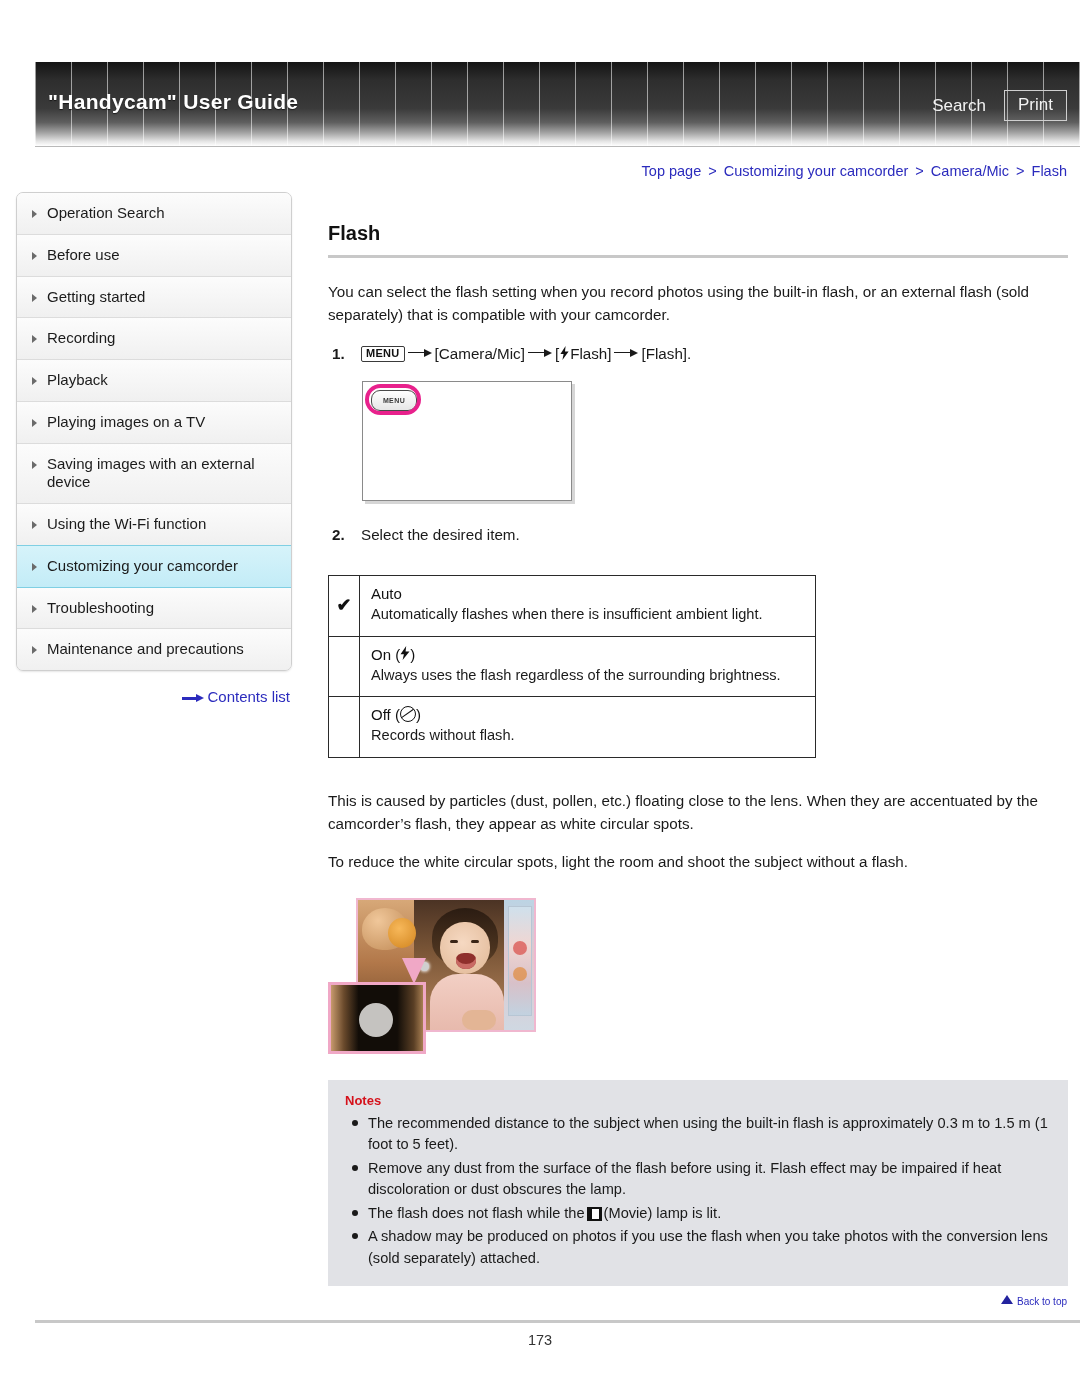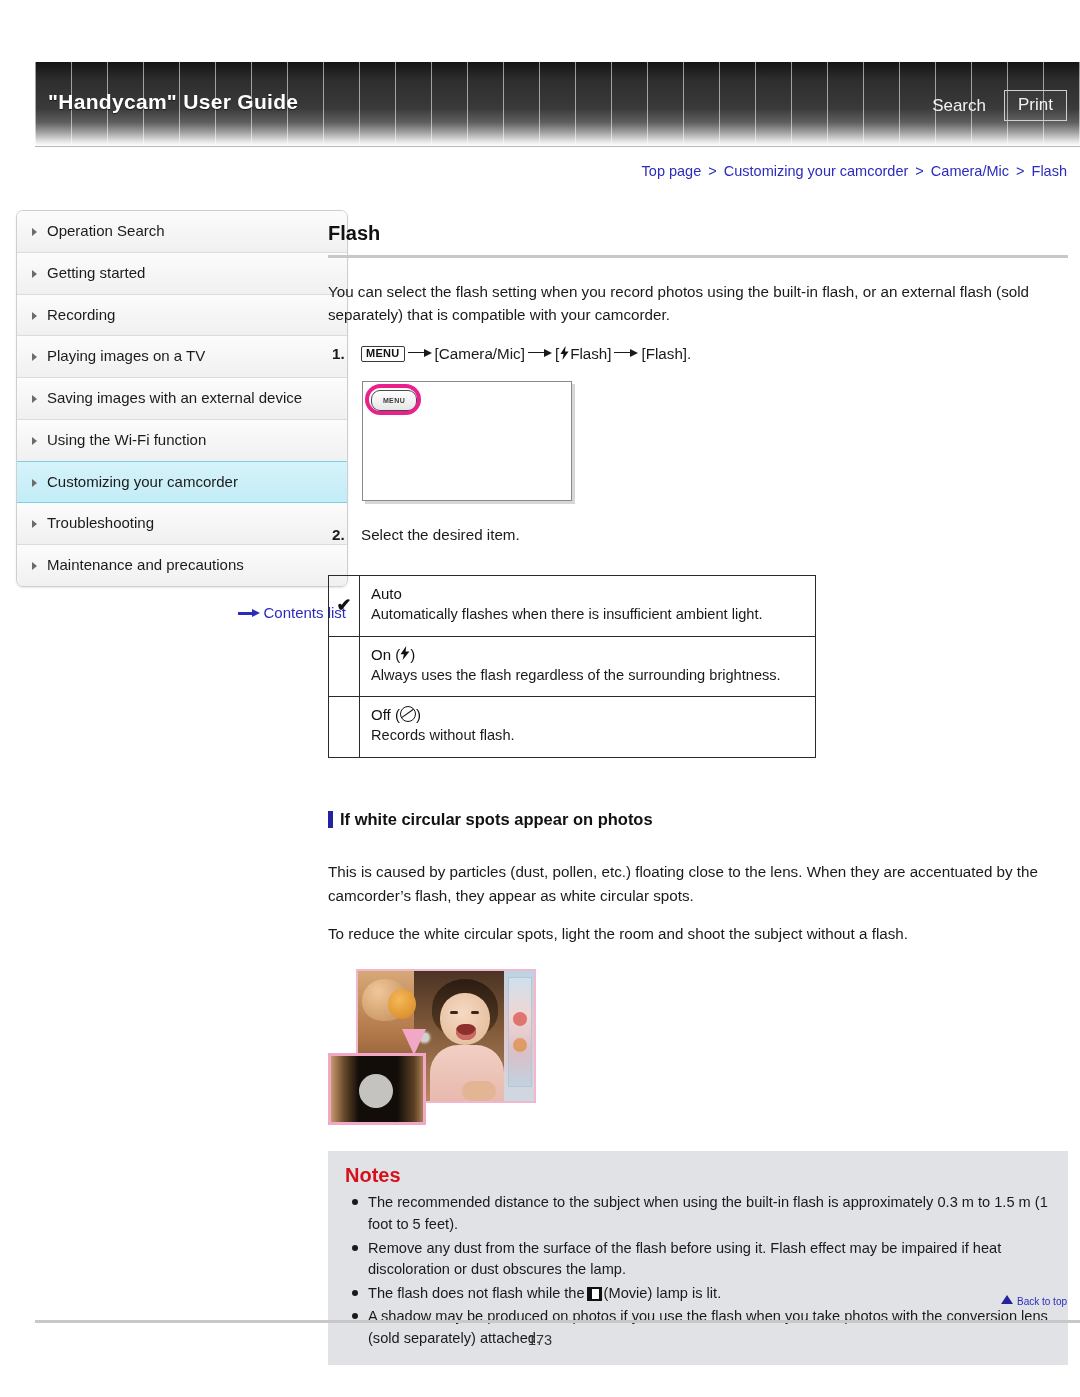--- a/index.html
+++ b/index.html
@@ -94,22 +94,22 @@
     color: #2b2bbd;
     white-space: nowrap;
   }
   #breadcrumb .crumb { cursor: pointer; }
   #breadcrumb .sep { color: #2b2bbd; padding: 0 3px; }
 
   
   #sidebar {
     position: absolute;
     left: 16px;
-    top: 210px;
-    width: 332px;
+    top: 192px;
+    width: 276px;
   }
   #nav-list {
     border: 1px solid #cfcfcf;
     border-radius: 7px;
     background: linear-gradient(to bottom, #fbfbfb 0%, #f2f2f2 100%);
     box-shadow: 0 1px 2px rgba(0,0,0,0.10);
     overflow: hidden;
   }
   .nav-item {
     position: relative;
@@ -488,21 +488,21 @@
   
   #notes-box {
     margin-top: 22px;
     background: #e1e2e6;
     padding: 13px 17px 16px 17px;
     width: 740px;
     box-sizing: border-box;
   }
   #notes-title {
     color: #d5111b;
-    font-size: 20px;
+    font-size: 13px;
     font-weight: bold;
     margin-bottom: 5px;
   }
   .note-item {
     position: relative;
     padding-left: 23px;
     font-size: 14.6px;
     line-height: 1.48;
     color: #1a1a1a;
     margin-top: 2px;
@@ -600,25 +600,33 @@
 </div>
 
 <div id="sidebar">
   <div id="nav-list">
     <div class="nav-item">
       <span class="tri"></span>
       <span>Operation Search</span>
     </div>
     <div class="nav-item">
       <span class="tri"></span>
+      <span>Before use</span>
+    </div>
+    <div class="nav-item">
+      <span class="tri"></span>
       <span>Getting started</span>
     </div>
     <div class="nav-item">
       <span class="tri"></span>
       <span>Recording</span>
+    </div>
+    <div class="nav-item">
+      <span class="tri"></span>
+      <span>Playback</span>
     </div>
     <div class="nav-item">
       <span class="tri"></span>
       <span>Playing images on a TV</span>
     </div>
     <div class="nav-item">
       <span class="tri"></span>
       <span>Saving images with an external device</span>
     </div>
     <div class="nav-item">
@@ -688,23 +696,20 @@
       <tr>
         <td class="check-col"></td>
         <td class="text-col">
           <div class="opt-name"><span>Off</span> (<span class="icon-circle-slash"></span>)</div>
           <div class="opt-desc">Records without flash.</div>
         </td>
       </tr>
     </tbody>
   </table>
 
-  <h2 id="subsection-heading">
-    <span class="bar"></span><span>If white circular spots appear on photos</span>
-  </h2>
 
   <p class="body-para" style="margin-top:31px;">This is caused by particles (dust, pollen, etc.) floating close to the lens. When they are accentuated by the camcorder’s flash, they appear as white circular spots.</p>
   <p class="body-para" style="margin-top:0;">To reduce the white circular spots, light the room and shoot the subject without a flash.</p>
 
   <div id="photo-illustration">
     <div id="photo-main">
       <div class="ph-left-bg"></div>
       <div class="ph-mid-bg"></div>
       <div class="ph-right-bg"></div>
       <div class="ph-toy"></div>

